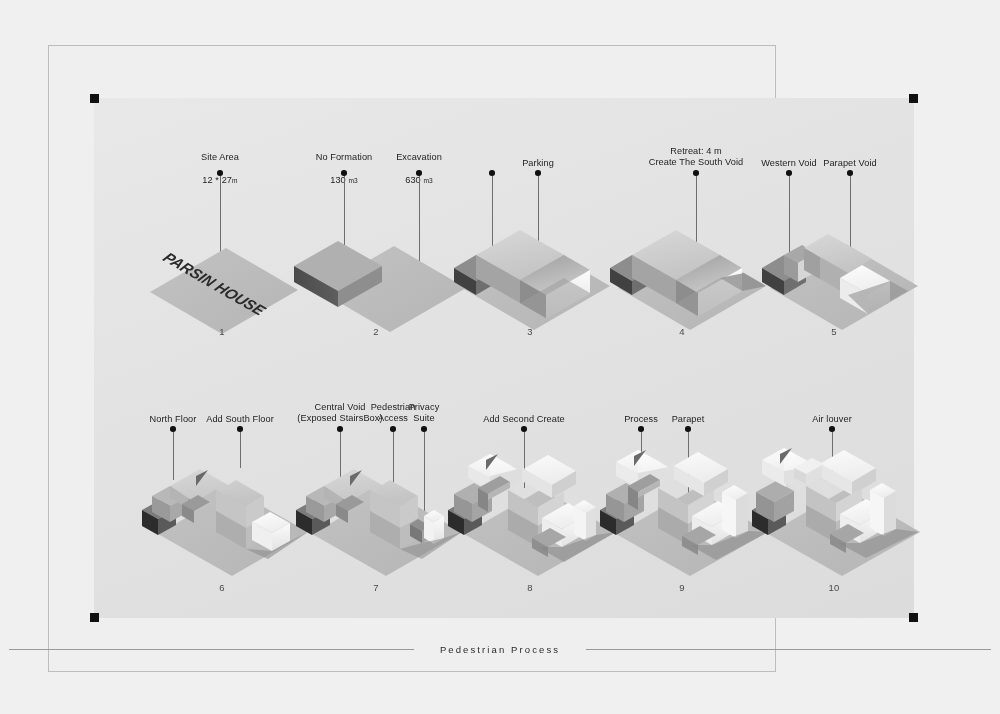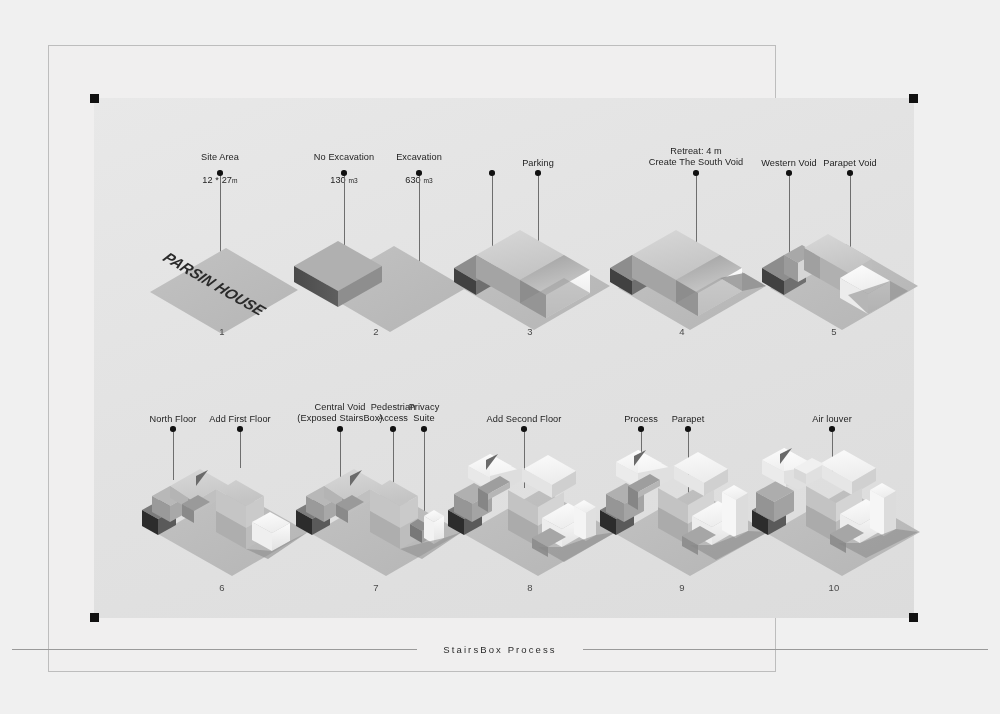--- a/index.html
+++ b/index.html
@@ -194,21 +194,21 @@
         <svg class="model" style="left:-18px; top:120px" width="200" height="110" viewBox="0 0 200 110">
           <polygon points="28,64 104,20 176,62 100,106" fill="url(#gPlate)"></polygon>
           <text x="101" y="67" font-family="Liberation Sans, sans-serif" font-size="15" font-weight="bold" font-style="italic" fill="#2a2a2a" text-anchor="middle" transform="rotate(30 101 67) skewX(-12)">PARSIN HOUSE</text>
         </svg>
 
         <div class="step-num" style="left:0px; top:218px">1</div>
       </div>
 
       <div class="step" style="left:200px">
         <div class="ann" style="left:-30px; top:32px">
-          <span>No Excavation</span><br>
+          <span>No Formation</span><br>
           <span>130</span> <span class="unit">m3</span>
         </div>
         <div class="leader-dot" style="left:47px; top:62px"></div>
         <div class="leader" style="left:49.5px; top:68px; height:80px"></div>
 
         <div class="ann" style="left:45px; top:32px">
           <span>Excavation</span><br>
           <span>630</span> <span class="unit">m3</span>
         </div>
         <div class="leader-dot" style="left:122px; top:62px"></div>
@@ -315,21 +315,21 @@
     <div class="row" id="row-bottom">
 
       <div class="step" style="left:46px">
         <div class="ann" style="left:-47px; top:42px">
           <span>North Floor</span>
         </div>
         <div class="leader-dot" style="left:30px; top:66px"></div>
         <div class="leader" style="left:32.5px; top:72px; height:48px"></div>
 
         <div class="ann" style="left:20px; top:42px">
-          <span>Add First Floor</span>
+          <span>Add South Floor</span>
         </div>
         <div class="leader-dot" style="left:97px; top:66px"></div>
         <div class="leader" style="left:99.5px; top:72px; height:36px"></div>
 
         <svg class="model" style="left:-22px; top:86px" width="210" height="140" viewBox="0 0 210 140">
           <polygon points="40,88 116,44 190,86 114,130" fill="url(#gPlate)"></polygon>
           <polygon points="24,64 42,54 58,63 40,73" fill="#7c7c7c"></polygon>
           <polygon points="24,64 24,80 40,89 40,73" fill="#2c2c2c"></polygon>
           <polygon points="40,73 40,89 58,79 58,63" fill="#5a5a5a"></polygon>
           <polygon points="34,50 52,40 70,50 52,60" fill="#b8b8b8"></polygon>
@@ -403,21 +403,21 @@
           <polygon points="162,76 162,98 172,92 172,70" fill="url(#gWhiteFront)"></polygon>
           <polygon points="128,103 150,97 172,92 190,86 150,113" fill="#8c8c8c" opacity="0.55"></polygon>
           <polygon points="78,30 90,24 78,40" fill="#6a6a6a"></polygon>
         </svg>
 
         <div class="step-num" style="left:0px; top:222px">7</div>
       </div>
 
       <div class="step" style="left:354px">
         <div class="ann" style="left:-4px; top:42px">
-          <span>Add Second Floor</span>
+          <span>Add Second Create</span>
         </div>
         <div class="leader-dot" style="left:73px; top:66px"></div>
         <div class="leader" style="left:75.5px; top:72px; height:56px"></div>
 
         <svg class="model" style="left:-24px; top:66px" width="215" height="160" viewBox="0 0 215 160">
           <polygon points="40,108 118,63 192,106 114,150" fill="url(#gPlate)"></polygon>
           <polygon points="24,84 42,74 58,83 40,93" fill="#7c7c7c"></polygon>
           <polygon points="24,84 24,100 40,109 40,93" fill="#2c2c2c"></polygon>
           <polygon points="40,93 40,109 58,99 58,83" fill="#5a5a5a"></polygon>
           <polygon points="30,68 50,57 68,67 48,78" fill="#b0b0b0"></polygon>
@@ -542,16 +542,16 @@
           <polygon points="52,28 64,22 52,38" fill="#6a6a6a"></polygon>
         </svg>
 
         <div class="step-num" style="left:0px; top:222px">10</div>
       </div>
     </div>
   </div>
 
   <div id="footer">
     <div class="rule" id="rule-left"></div>
-    <div id="footer-title">StairsBox Process</div>
+    <div id="footer-title">Pedestrian Process</div>
     <div class="rule" id="rule-right"></div>
   </div>
 </div>
 
 </body></html>

